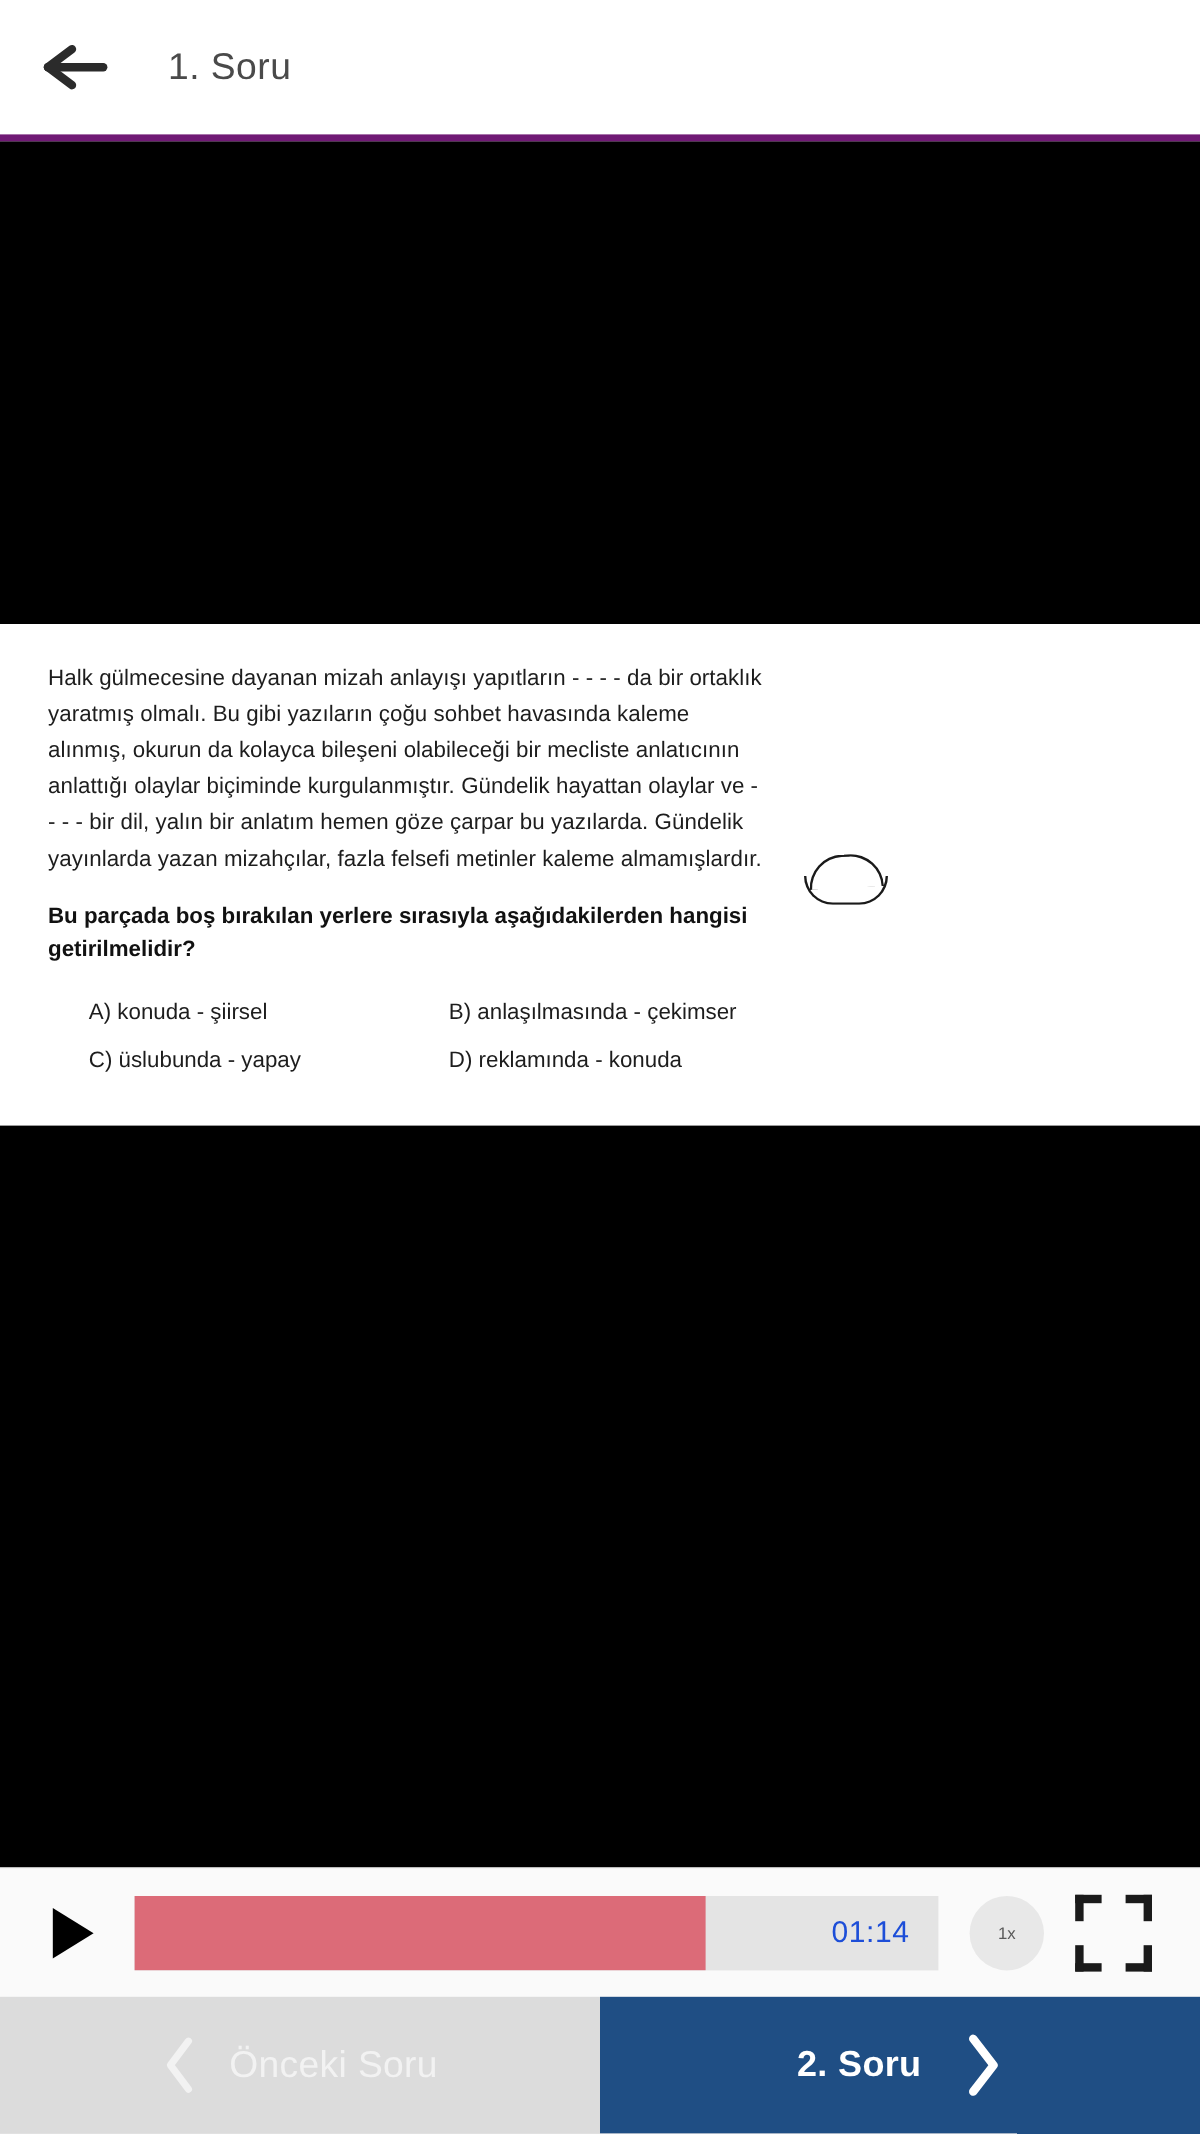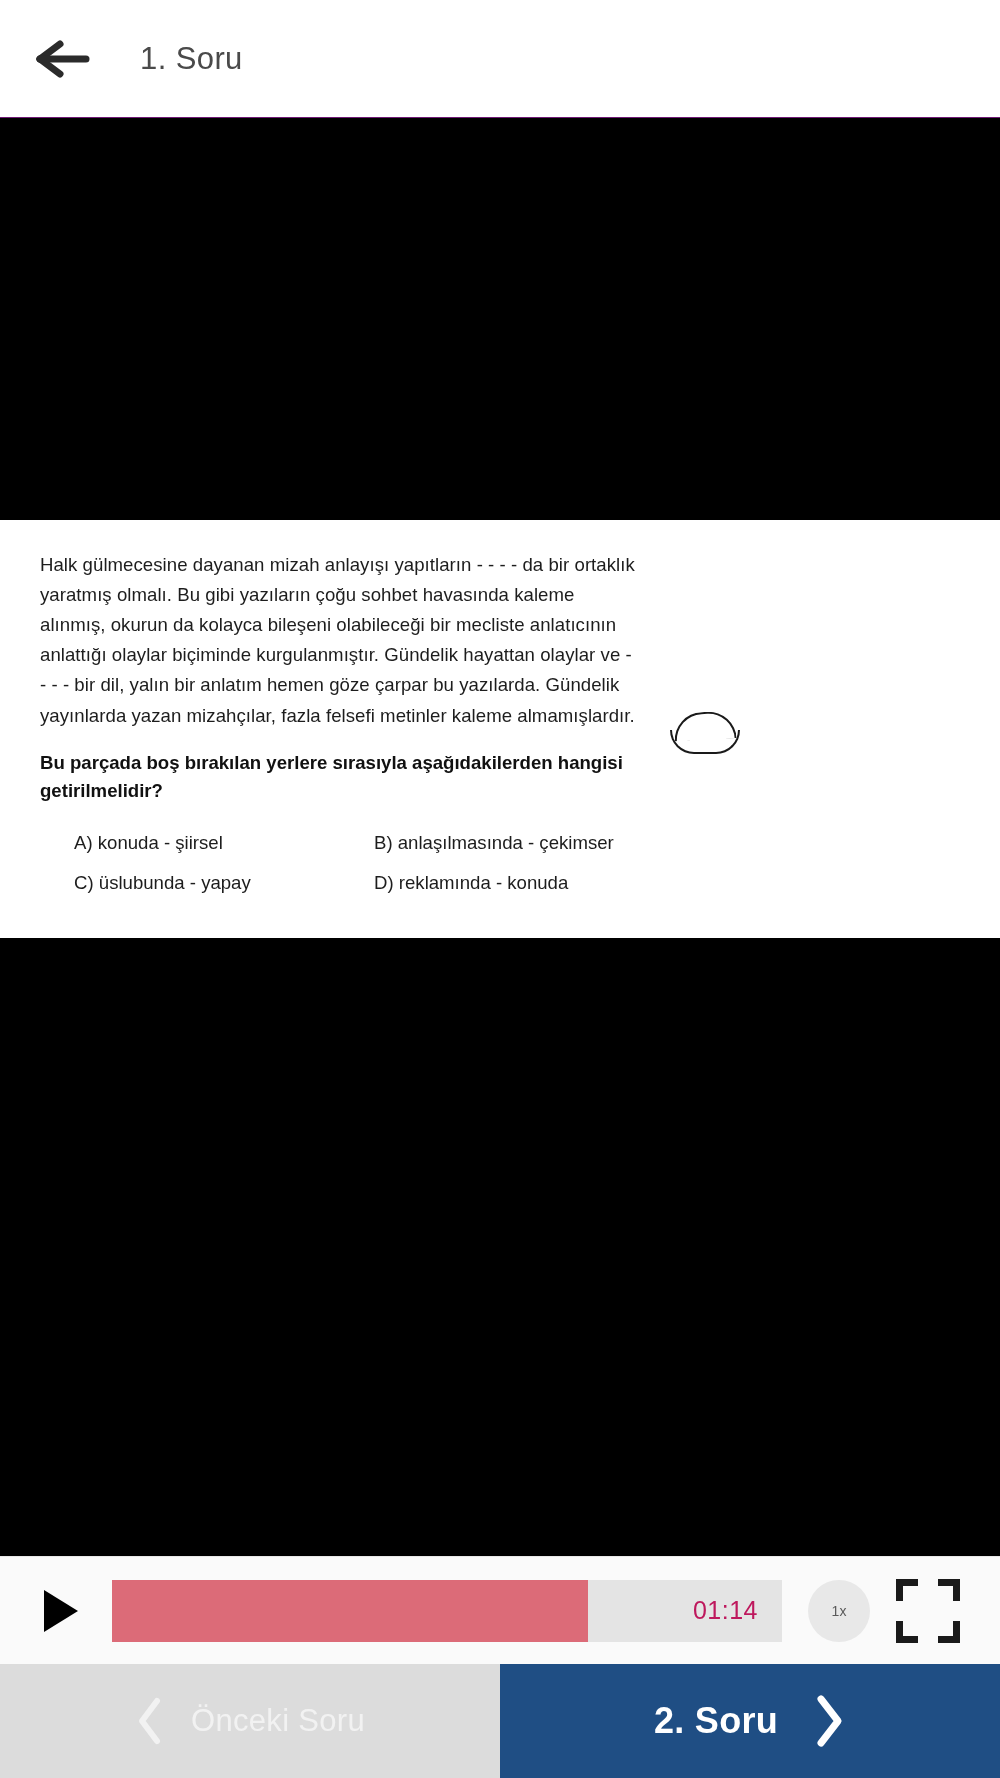--- a/index.html
+++ b/index.html
@@ -20,21 +20,21 @@
   }
 
   
   .header {
     height: 118px;
     min-height: 118px;
     background: #ffffff;
     display: flex;
     align-items: center;
     padding-left: 30px;
-    border-bottom: 1px solid #701a75;
+    border-bottom: 6px solid #701a75;
   }
   .back-btn {
     width: 64px;
     height: 64px;
     display: flex;
     align-items: center;
     justify-content: center;
     cursor: pointer;
   }
   .back-btn svg { display: block; }
@@ -156,21 +156,21 @@
   }
   .progress-fill {
     position: absolute;
     left: 0; top: 0; bottom: 0;
     background: #dc6b78;
   }
   .time-label {
     position: absolute;
     right: 24px;
     font-size: 25px;
-    color: #be185d;
+    color: #1d4ed8;
     letter-spacing: 0.5px;
   }
   .speed-btn {
     width: 62px;
     height: 62px;
     border-radius: 50%;
     background: #e8e8e8;
     display: flex;
     align-items: center;
     justify-content: center;
@@ -220,21 +220,21 @@
   .nav-next {
     flex: 1 1 0;
     background: #1f4e84;
     display: flex;
     align-items: center;
     justify-content: center;
     gap: 34px;
     cursor: pointer;
   }
   .nav-next-label {
-    font-size: 36px;
+    font-size: 30px;
     color: #ffffff;
     font-weight: bold;
     letter-spacing: 0.3px;
   }
   .chev { display: block; }
 </style>
 </head>
 <body>
 
 <div class="app">

